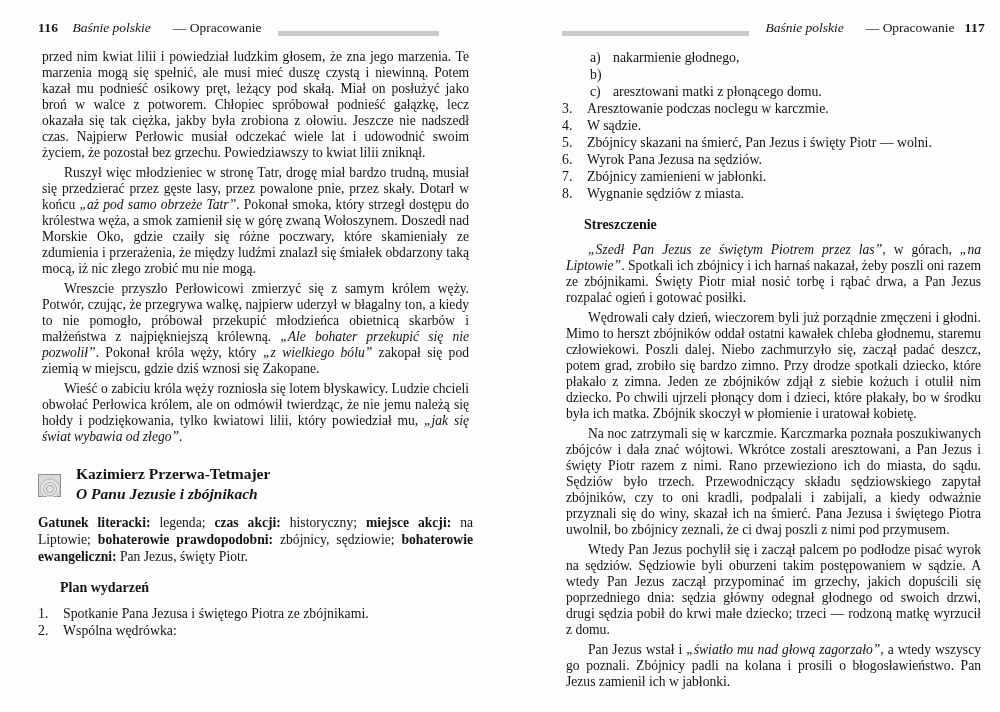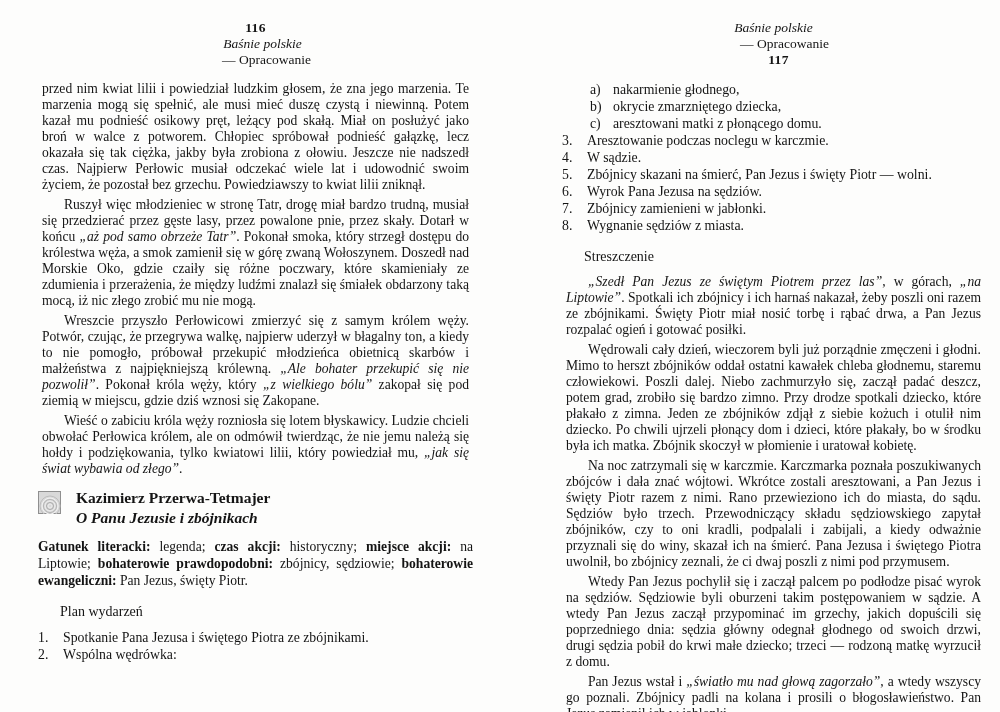--- a/index.html
+++ b/index.html
@@ -9,46 +9,46 @@
     font-family: "Liberation Serif", "DejaVu Serif", serif;
     color: #141414;
     overflow: hidden;
   }
   .spread { display: flex; width: 1000px; height: 712px; background: #fdfdfc; }
   .page { box-sizing: border-box; width: 500px; height: 712px; }
   .page-left  { padding: 20px 27px 0 38px; }
   .page-right { padding: 20px 15px 0 62px; }
 
   
-  .hdr { display: flex; align-items: center; font-size: 13.5px; line-height: 16px;
-         margin-bottom: 13px; white-space: nowrap; flex-direction: column; }
+  .hdr { display: flex; align-items: flex-end; font-size: 13.5px; line-height: 16px;
+         margin-bottom: 13px; white-space: nowrap; }
   .hdr .num { font-weight: bold; letter-spacing: 0.3px; }
   .hdr .t-italic { font-style: italic; }
   .hdr .t-rest { margin-left: 22px; }
   .page-left .hdr .t-italic { margin-left: 14px; }
   .hdr .rule { height: 5px; background: #c9c9c9; flex: 1; }
   .page-left  .hdr .rule { margin-left: 16px; margin-right: 34px; }
   .page-right .hdr .rule { margin-right: 16px; }
   .page-right .hdr .num { margin-left: 10px; }
 
   
   .para { margin: 4px; font-size: 13.6px; line-height: 16px; text-align: justify; }
   .para.ind { text-indent: 22px; }
   .seg-i { font-style: italic; }
   .seg-b { font-weight: bold; }
 
   
-  .author-block { display: flex; align-items: flex-start; margin: 11px 0 7px 0; }
+  .author-block { display: flex; align-items: center; margin: 19px 0 7px 0; }
   .ornament { width: 23px; height: 23px; flex: none; margin-top: 3px; }
   .author-lines { margin-left: 15px; font-size: 15.5px; font-weight: bold; line-height: 20px; }
   .work-title { font-style: italic; font-family: Liberation Serif, serif; }
 
   .meta { margin: 10px 0 10px 0; font-size: 13.6px; line-height: 17px; text-align: justify; }
 
-  .sec-heading { font-size: 14px; font-weight: normal; margin: 15px 0 9px 22px; }
+  .sec-heading { font-size: 14px; font-weight: bold; margin: 15px 0 9px 22px; }
 
   .list { margin: 0; }
   .li { display: flex; align-items: baseline; font-size: 13.8px; line-height: 17px; }
   .li .mk { flex: none; width: 25px; }
   .li.sub { margin-left: 28px; }
   .li.sub .mk { width: 23px; }
 </style>
 </head>
 <body>
 
@@ -109,21 +109,20 @@
       <span class="num">117</span>
     </div>
 
     <div class="list">
       <div class="li sub">
         <span class="mk">a)</span>
         <span class="tx">nakarmienie głodnego,</span>
       </div>
       <div class="li sub">
         <span class="mk">b)</span>
-        <span class="tx">okrycie zmarzniętego dziecka,</span>
       </div>
       <div class="li sub">
         <span class="mk">c)</span>
         <span class="tx">aresztowani matki z płonącego domu.</span>
       </div>
       <div class="li">
         <span class="mk">3.</span>
         <span class="tx">Aresztowanie podczas noclegu w karczmie.</span>
       </div>
       <div class="li">

